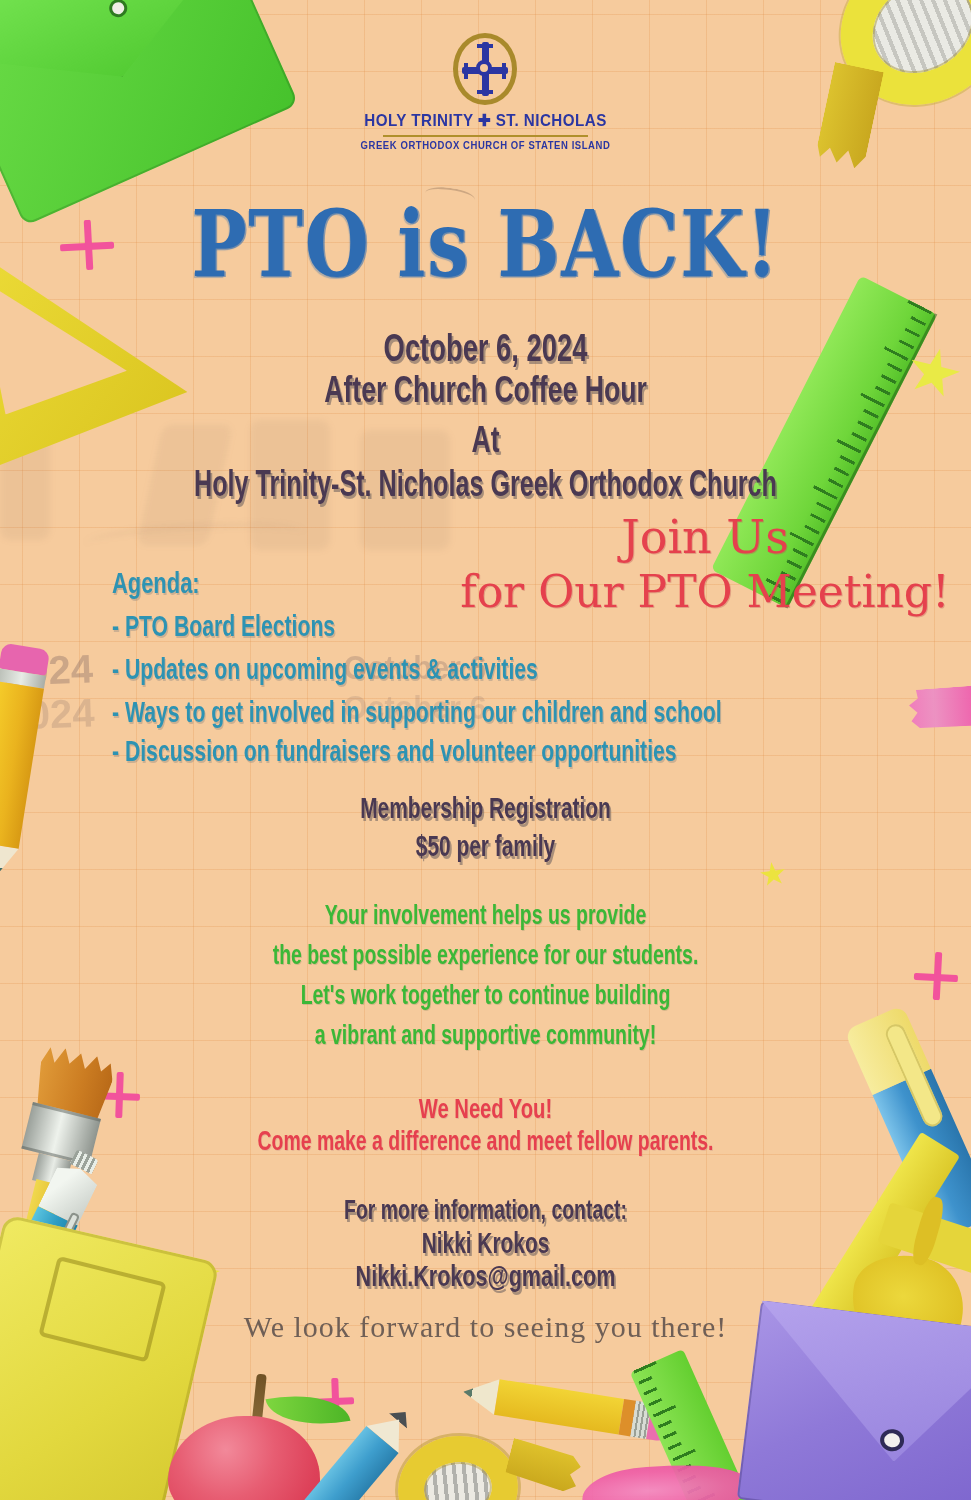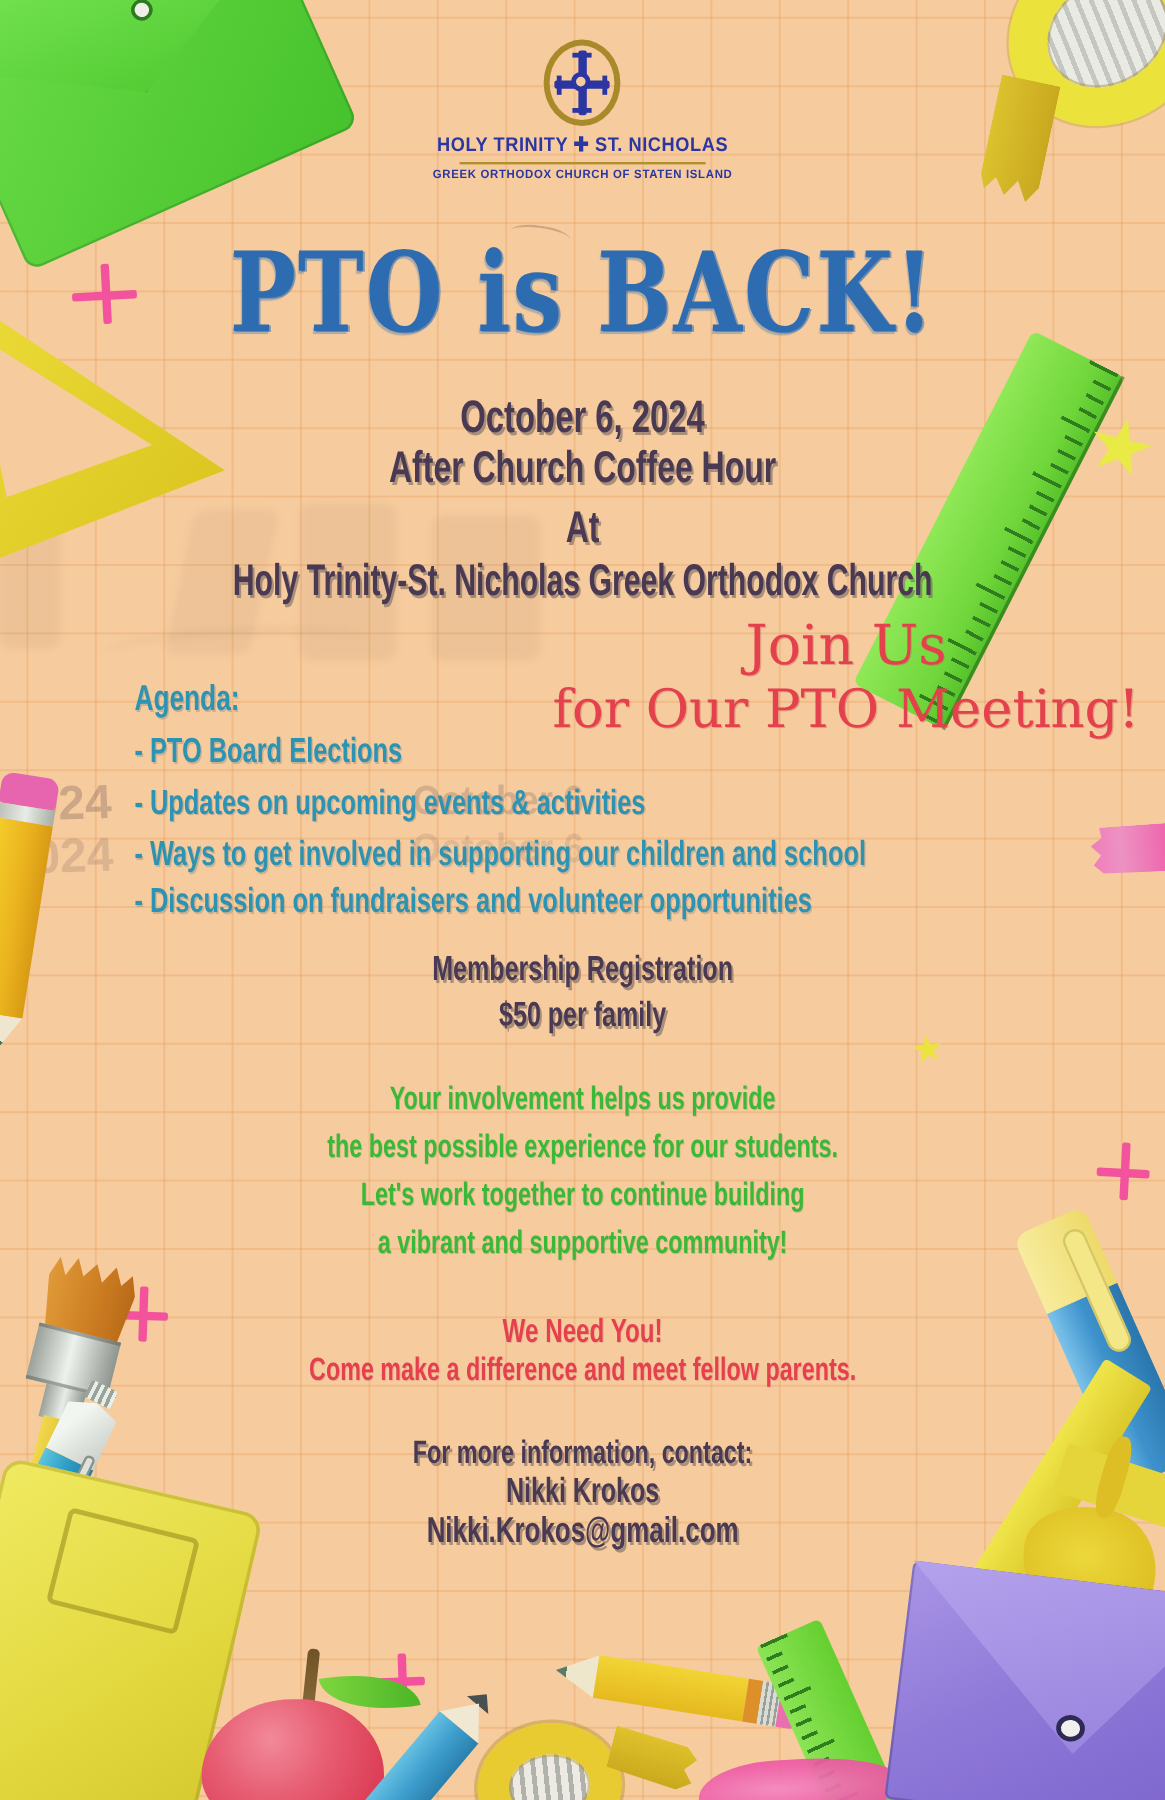--- a/index.html
+++ b/index.html
@@ -213,14 +213,15 @@
     <div class="t ctr cond red sq" style="top:1093px;font-size:28px;">We Need You!</div>
     <div class="t ctr cond red sq" style="top:1126px;font-size:27px;">Come make a difference and meet fellow parents.</div>
   </section>
 
   <section>
     <div class="t ctr cond purple sq" style="top:1195px;font-size:27px;">For more information, contact:</div>
     <div class="t ctr cond purple sq" style="top:1227px;font-size:29px;">Nikki Krokos</div>
     <div class="t ctr cond purple sq" style="top:1259px;font-size:30px;">Nikki.Krokos@gmail.com</div>
   </section>
 
+  <div class="t ctr closing" style="top:1310px;">We look forward to seeing you there!</div>
 
 </main>
 
 </body></html>

